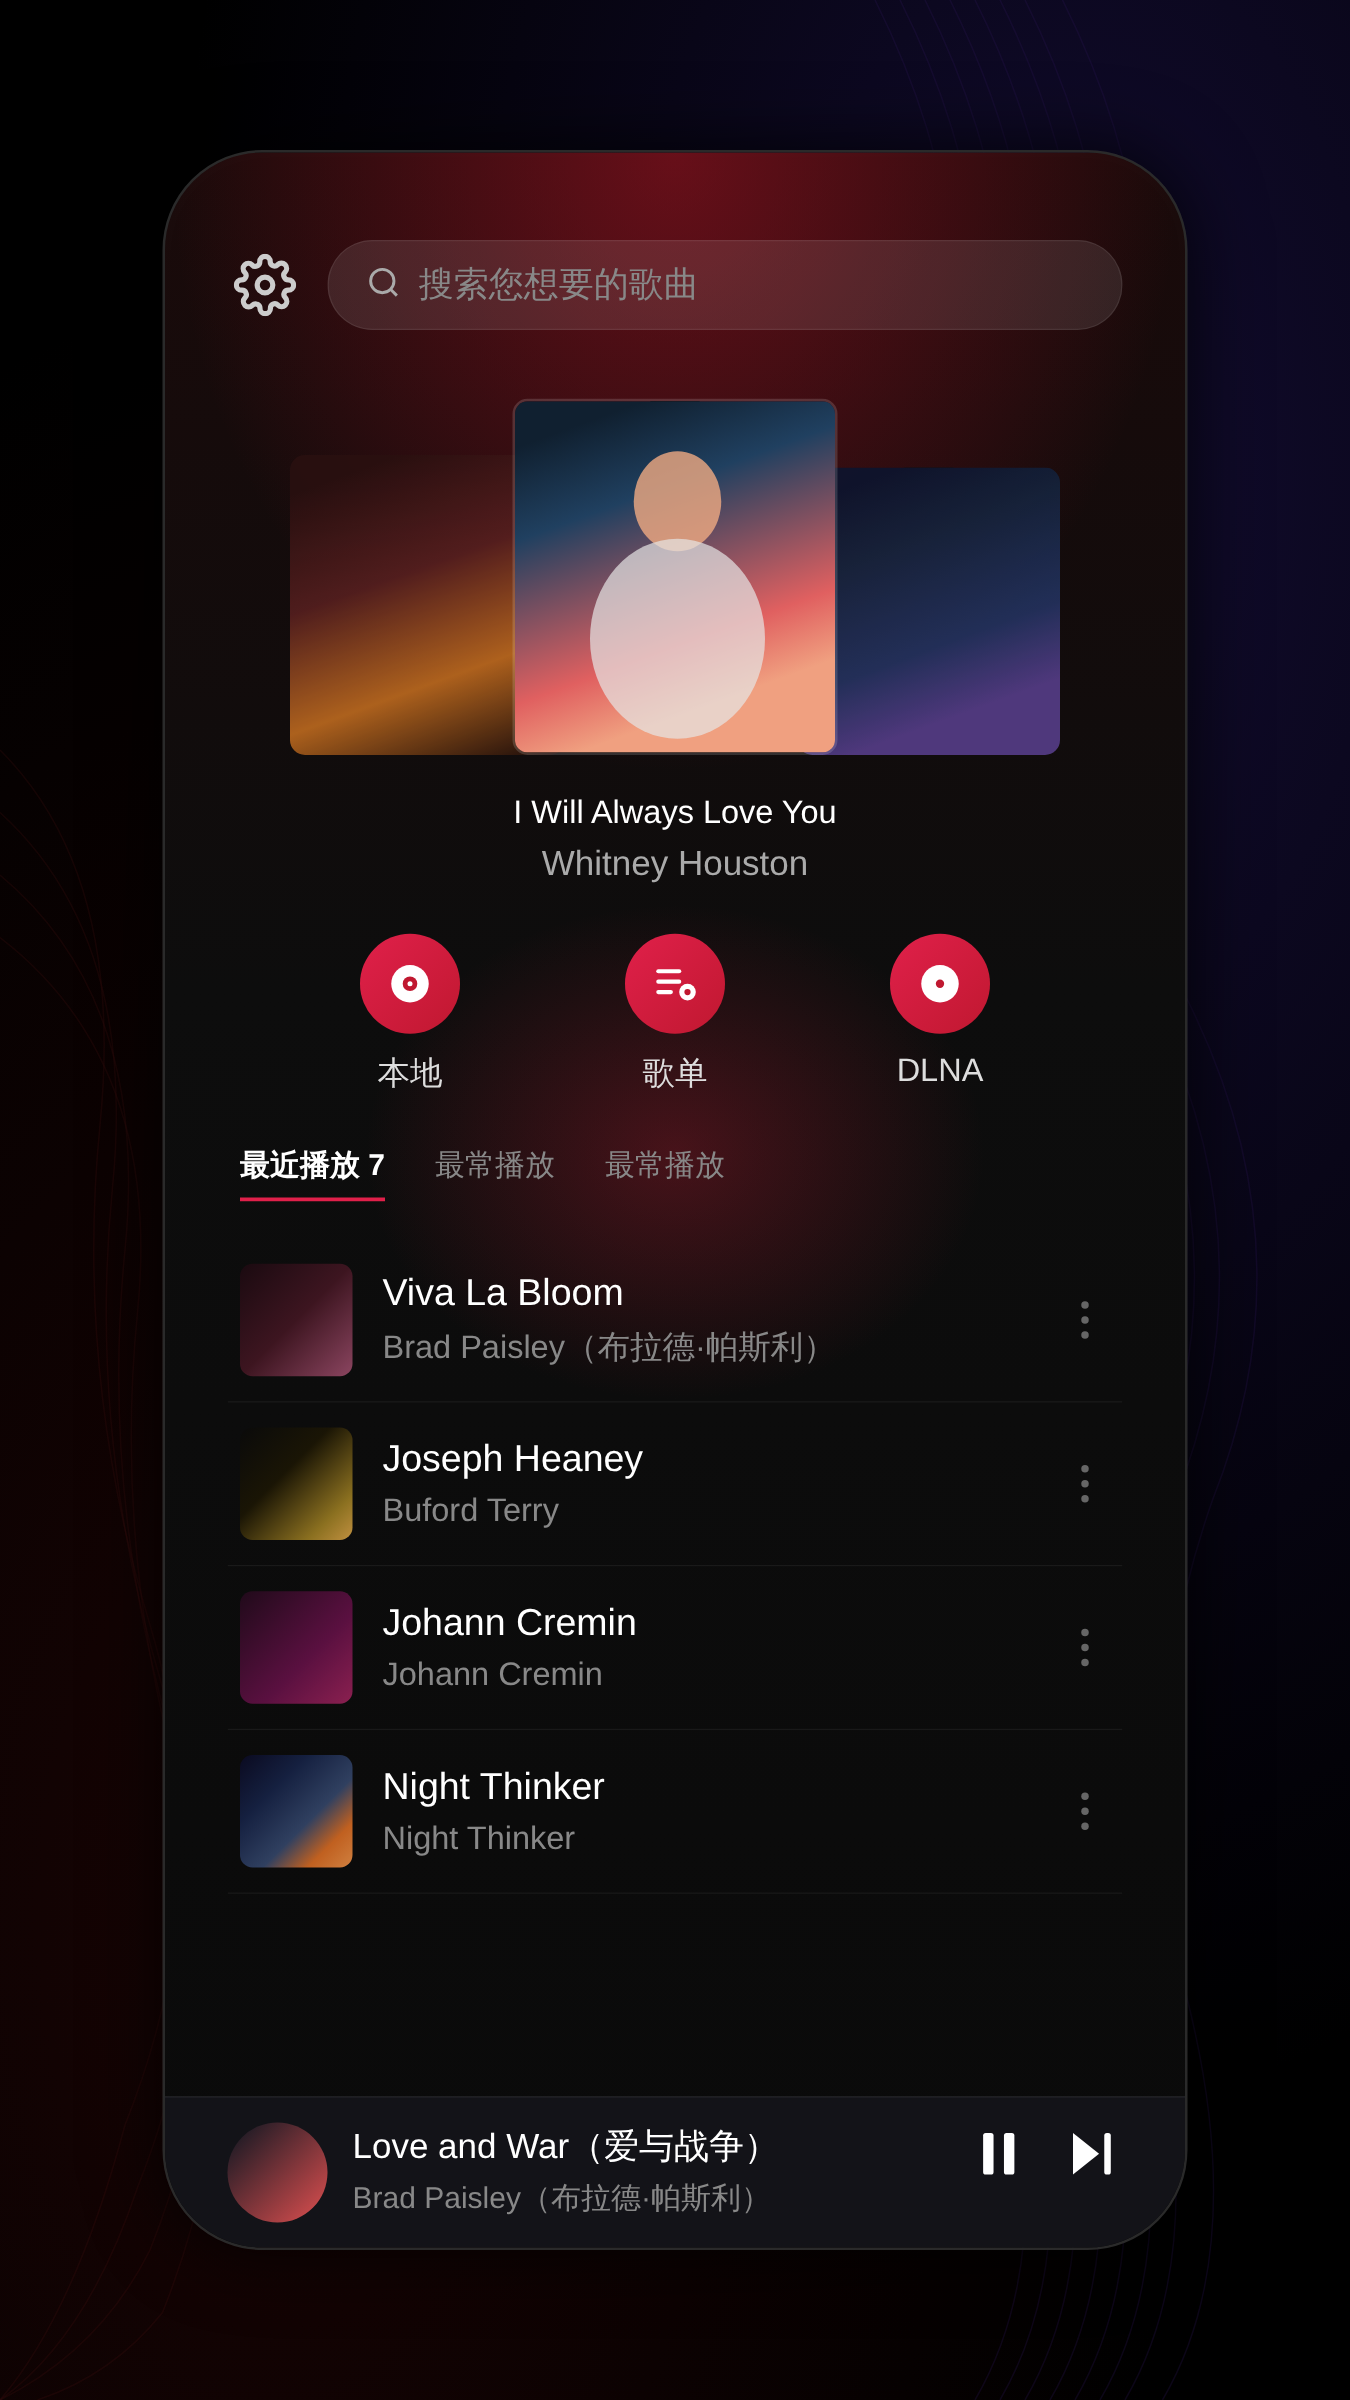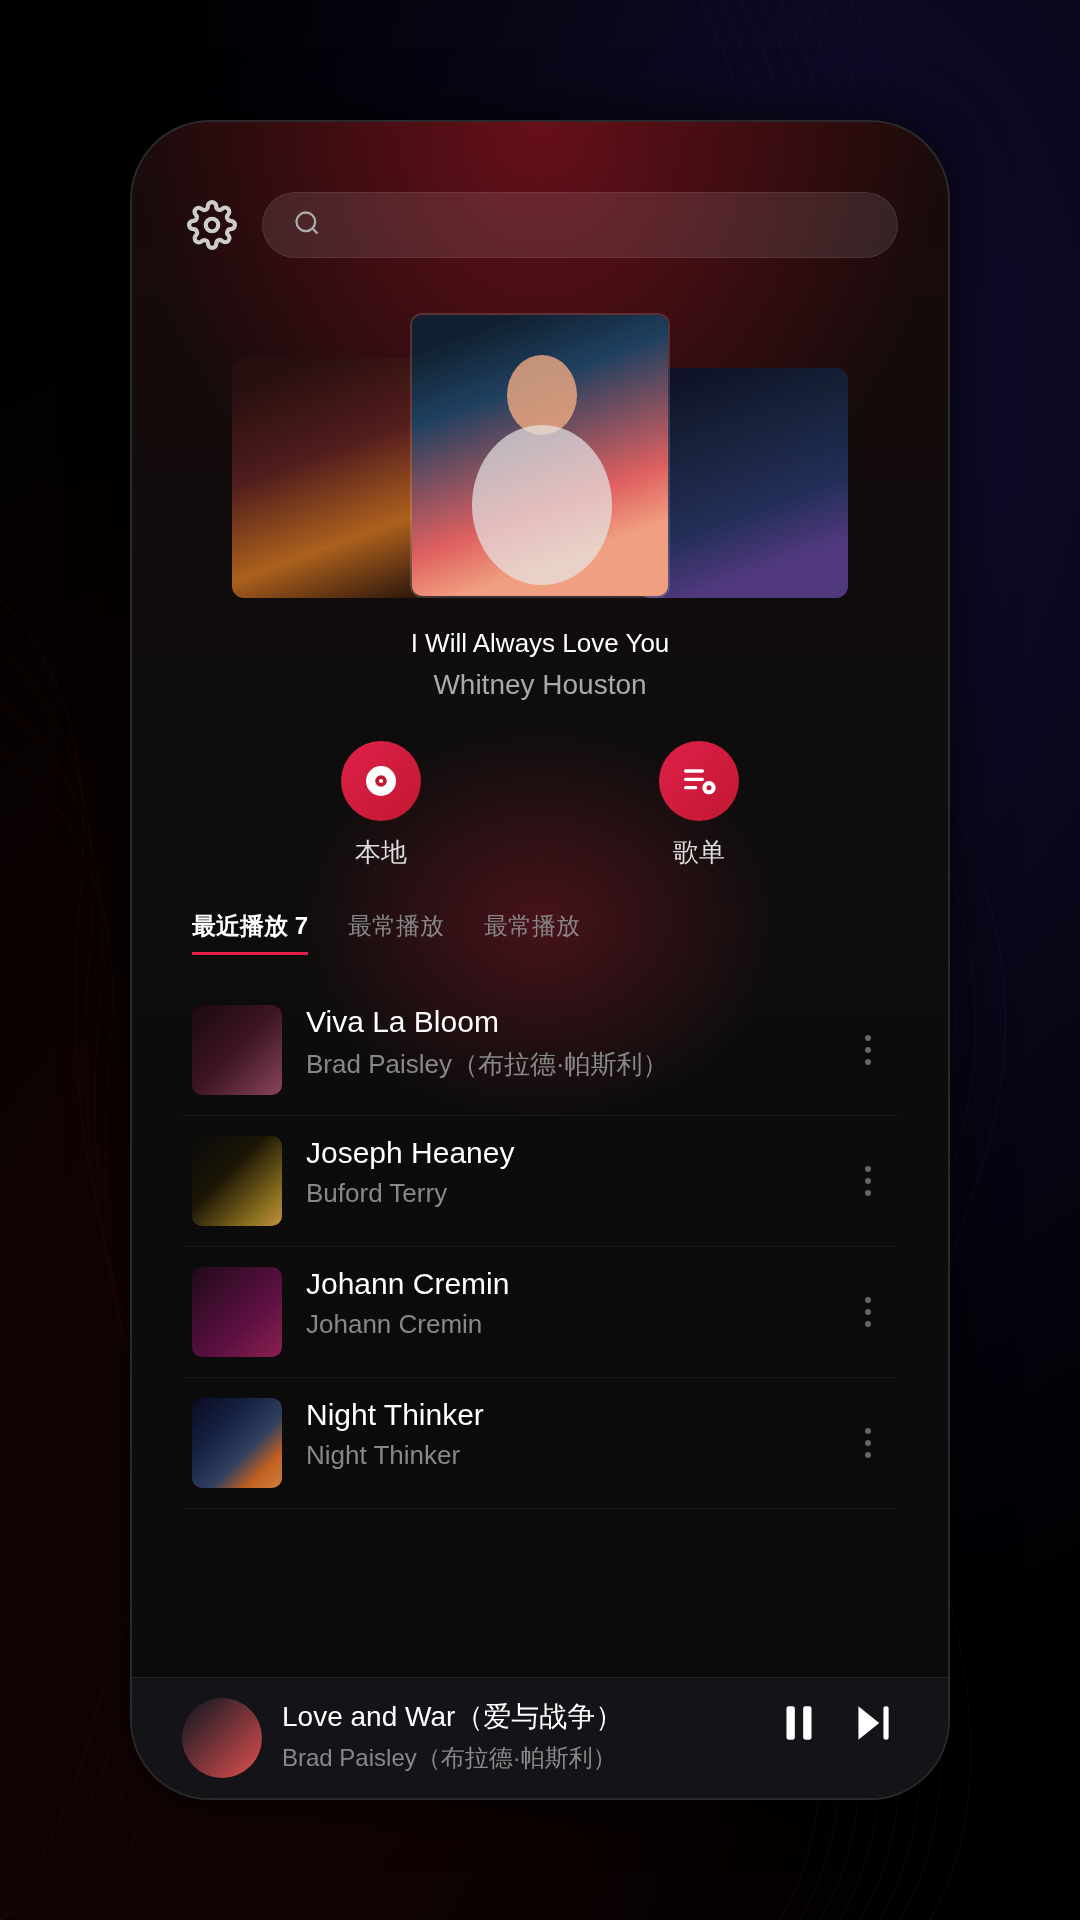--- a/index.html
+++ b/index.html
@@ -283,20 +283,21 @@
     }
 
     
     .song-list {
       flex: 1;
       overflow: hidden;
     }
 
     .song-item {
       display: flex;
+      align-items: center;
       padding: 20px 10px;
       border-bottom: 1px solid rgba(255,255,255,0.06);
       gap: 24px;
     }
 
     .song-thumb {
       width: 90px;
       height: 90px;
       border-radius: 10px;
       flex-shrink: 0;
@@ -462,20 +463,21 @@
           <path d="M19.4 15a1.65 1.65 0 0 0 .33 1.82l.06.06a2 2 0 0 1-2.83 2.83l-.06-.06a1.65 1.65 0 0 0-1.82-.33 1.65 1.65 0 0 0-1 1.51V21a2 2 0 0 1-4 0v-.09A1.65 1.65 0 0 0 9 19.4a1.65 1.65 0 0 0-1.82.33l-.06.06a2 2 0 0 1-2.83-2.83l.06-.06A1.65 1.65 0 0 0 4.68 15a1.65 1.65 0 0 0-1.51-1H3a2 2 0 0 1 0-4h.09A1.65 1.65 0 0 0 4.6 9a1.65 1.65 0 0 0-.33-1.82l-.06-.06a2 2 0 0 1 2.83-2.83l.06.06A1.65 1.65 0 0 0 9 4.68a1.65 1.65 0 0 0 1-1.51V3a2 2 0 0 1 4 0v.09a1.65 1.65 0 0 0 1 1.51 1.65 1.65 0 0 0 1.82-.33l.06-.06a2 2 0 0 1 2.83 2.83l-.06.06A1.65 1.65 0 0 0 19.4 9a1.65 1.65 0 0 0 1.51 1H21a2 2 0 0 1 0 4h-.09a1.65 1.65 0 0 0-1.51 1z"></path>
         </svg>
       </div>
       <div class="search-bar">
         <div class="search-icon">
           <svg viewBox="0 0 24 24">
             <circle cx="11" cy="11" r="8"></circle>
             <line x1="21" y1="21" x2="16.65" y2="16.65"></line>
           </svg>
         </div>
+        <span class="search-placeholder">搜索您想要的歌曲</span>
       </div>
     </div>
 
     <div class="carousel">
 
       <div class="album-card left">
         <div class="vinyl-notch"></div>
         <div class="album-art person-left" style="width:100%;height:100%;"></div>
       </div>
 
@@ -520,20 +522,30 @@
             <rect x="3" y="5" width="12" height="2" rx="1"></rect>
             <rect x="3" y="10" width="12" height="2" rx="1"></rect>
             <rect x="3" y="15" width="8" height="2" rx="1"></rect>
             <circle cx="18" cy="16" r="4"></circle>
             <circle cx="18" cy="16" r="1.5" fill="#c01830"></circle>
           </svg>
         </div>
         <span class="nav-label">歌单</span>
       </div>
 
+      <div class="nav-item">
+        <div class="nav-icon-circle">
+          <svg viewBox="0 0 24 24">
+            <circle cx="12" cy="12" r="9"></circle>
+            <path d="M8 12 Q12 6 16 12 Q12 18 8 12Z" fill="white"></path>
+            <circle cx="12" cy="12" r="2" fill="#c01830"></circle>
+          </svg>
+        </div>
+        <span class="nav-label">DLNA</span>
+      </div>
     </div>
 
     <div class="tabs">
       <div class="tab active">
         <span>最近播放</span>
         <span> <span>7</span></span>
       </div>
       <div class="tab">最常播放</div>
       <div class="tab">最常播放</div>
     </div>

